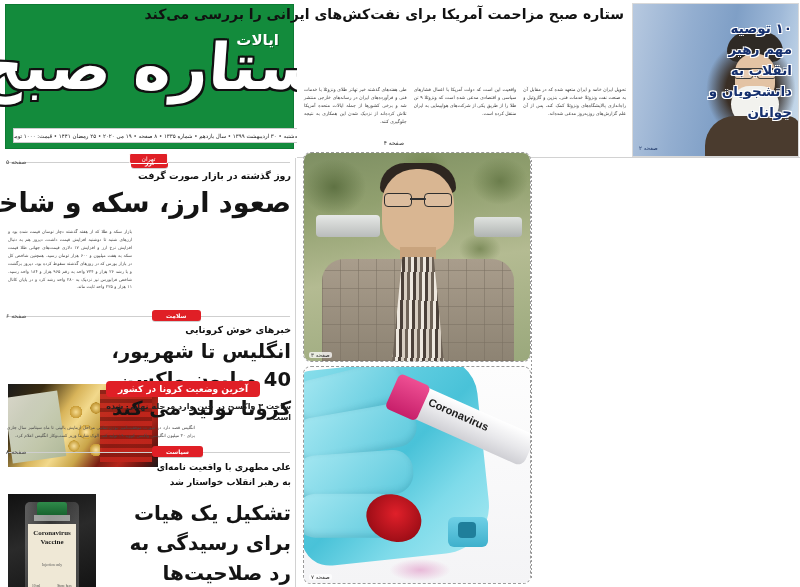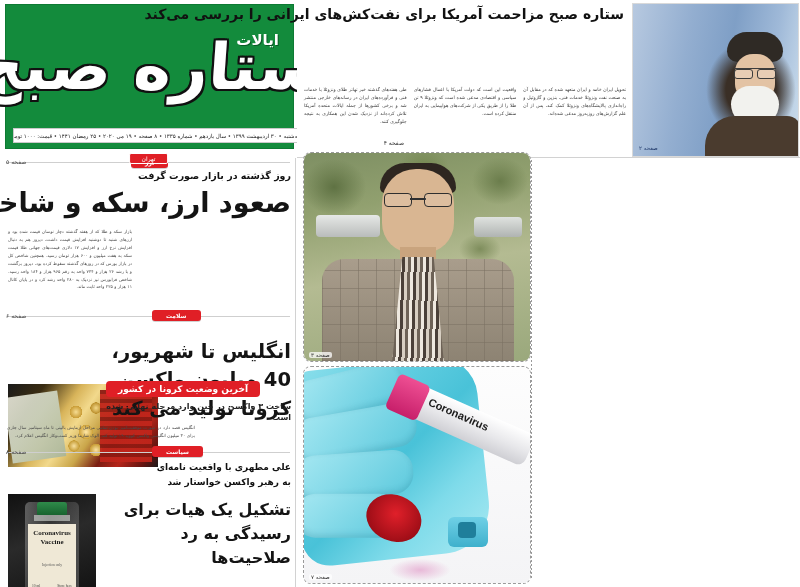--- a/index.html
+++ b/index.html
@@ -414,40 +414,42 @@
   <div class="leaderbox">
     <div class="leader-photo">
       <div class="leader-face">
         <div class="leader-turban"></div>
         <div class="leader-skin"></div>
         <div class="leader-glass"></div>
         <div class="leader-beard"></div>
         <div class="leader-robe"></div>
       </div>
     </div>
+    <div class="leaderbox-title">۱۰ توصیه مهم رهبر انقلاب به دانشجویان و جوانان</div>
     <div class="leaderbox-pageref">صفحه ۲</div>
   </div>
 
   <div class="leftcol">
 
     <div class="sep" style="top:4px;"></div>
     <div class="redtag" style="left:131px;top:-1px;">ارز</div>
     <div class="pageref-left" style="left:6px;top:0px;">صفحه ۵</div>
 
     <div class="art-kicker" style="right:6px;top:12px;width:284px;">روز گذشته در بازار صورت گرفت</div>
     <div class="art-title" style="right:6px;top:28px;width:284px;font-size:27px;line-height:1.25;white-space:nowrap;">صعود ارز، سکه و شاخص بورس</div>
     <div class="gold-photo">
       <div class="gold-coins"></div>
     </div>
     <div class="art-body" style="right:165px;top:70px;width:124px;height:84px;">بازار سکه و طلا که از هفته گذشته دچار نوسان قیمت شده بود و ارزهای شنبه تا دوشنبه افزایش قیمت داشت، دیروز هم به دنبال افزایش نرخ ارز و افزایش ۱۷ دلاری قیمت‌های جهانی طلا قیمت سکه به هفت میلیون و ۶۰۰ هزار تومان رسید. همچنین شاخص کل در بازار بورس که در روزهای گذشته سقوط کرده بود، دیروز برگشت و با رشد ۲۶ هزار و ۷۴۴ واحد به رقم ۹۶۵ هزار و ۱۸۴ واحد رسید. شاخص فرابورس نیز نزدیک به ۲۸۰ واحد رشد کرد و در پایان کانال ۱۱ هزار و ۲۲۵ واحد ثابت ماند.</div>
 
     <div class="sep" style="top:158px;"></div>
     <div class="redtag" style="left:152px;top:152px;">سلامت</div>
     <div class="pageref-left" style="left:6px;top:154px;">صفحه ۶</div>
 
+    <div class="art-kicker" style="right:6px;top:166px;width:284px;">خبرهای خوش کرونایی</div>
     <div class="art-title" style="right:6px;top:180px;width:190px;font-size:19.5px;line-height:1.45;">انگلیس تا شهریور، 40 میلیون واکسن کرونا تولید می کند</div>
     <div class="art-sub" style="right:6px;top:243px;width:190px;white-space:normal;line-height:1.4;">ساخت ۳ واکسن در چین وارد مرحله نهایی شده است</div>
     <div class="vaccine-photo">
       <div class="vial">
         <div class="vial-cap"></div>
         <div class="vial-neck"></div>
         <div class="vial-label">
           <div class="vl-main">Coronavirus Vaccine</div>
           <div class="vl-sub">Injection only</div>
           <div class="vl-foot">
@@ -456,22 +458,22 @@
           </div>
         </div>
       </div>
     </div>
     <div class="art-body" style="right:102px;top:266px;width:188px;height:26px;">انگلیس قصد دارد در صورت موفقیت‌آمیز بودن تمامی مراحل آزمایش بالینی تا ماه سپتامبر سال جاری برای ۳۰ میلیون انگلیسی واکسن کووید-۱۹ تولید کند. الوک شارما وزیر کسب‌وکار انگلیس اعلام کرد.</div>
 
     <div class="sep" style="top:294px;"></div>
     <div class="redtag" style="left:152px;top:288px;">سیاست</div>
     <div class="pageref-left" style="left:6px;top:290px;">صفحه ۸</div>
 
-    <div class="art-kicker" style="right:6px;top:302px;width:190px;white-space:normal;font-size:9px;line-height:1.7;"><span>علی مطهری با واقعیت نامه‌ای</span><br><span>به رهبر واکسن خواستار شد</span></div>
-    <div class="art-title" style="right:6px;top:340px;width:186px;font-size:16px;line-height:1.5;">تشکیل یک هیات برای رسیدگی به رد صلاحیت‌ها</div>
+    <div class="art-kicker" style="right:6px;top:302px;width:190px;white-space:normal;font-size:9px;line-height:1.7;"><span>علی مطهری با واقعیت نامه‌ای</span><br><span>به رهبر انقلاب خواستار شد</span></div>
+    <div class="art-title" style="right:6px;top:340px;width:186px;font-size:20px;line-height:1.5;">تشکیل یک هیات برای رسیدگی به رد صلاحیت‌ها</div>
 
   </div>
 
   <div class="vline" style="left:295px;top:158px;height:429px;"></div>
   <div class="hline" style="left:297px;top:157px;width:503px;"></div>
 
   <div class="photoframe interview-photo">
     <div class="ip-bg"></div>
     <div class="ip-tree"></div>
     <div class="ip-car"></div>

